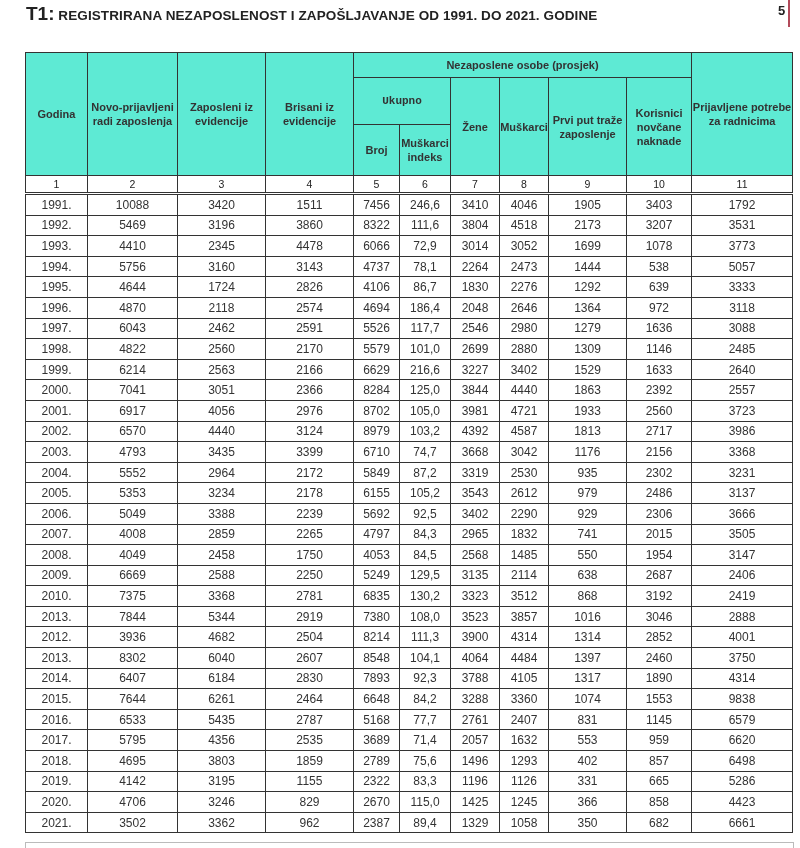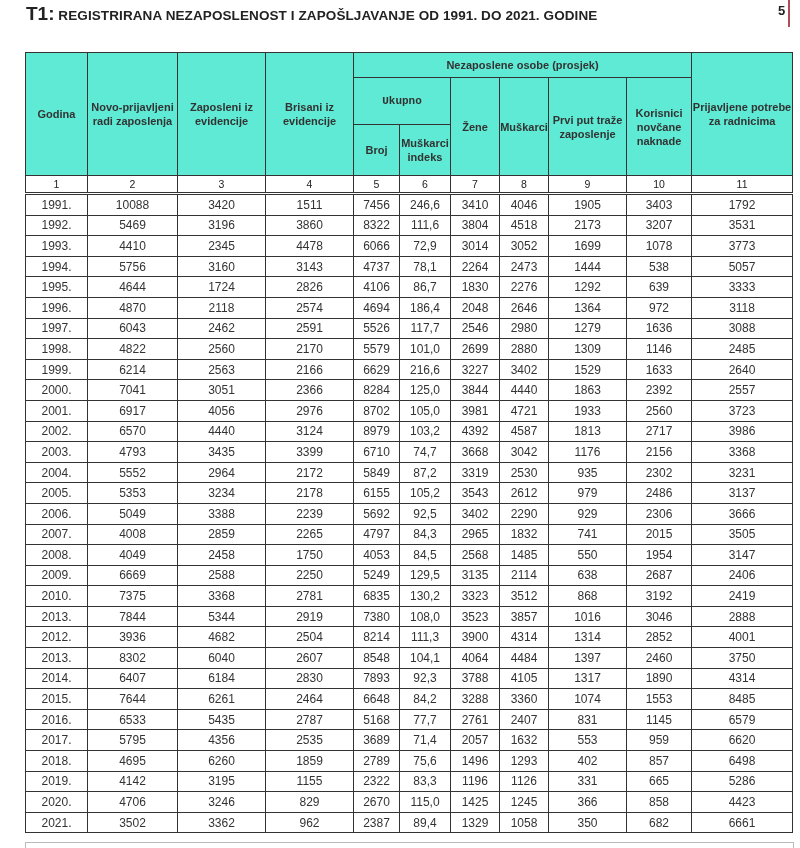--- a/index.html
+++ b/index.html
@@ -394,21 +394,21 @@
         <td>2015.</td>
         <td>7644</td>
         <td>6261</td>
         <td>2464</td>
         <td>6648</td>
         <td>84,2</td>
         <td>3288</td>
         <td>3360</td>
         <td>1074</td>
         <td>1553</td>
-        <td>8485</td>
+        <td>9838</td>
       </tr>
       <tr>
         <td>2016.</td>
         <td>6533</td>
         <td>5435</td>
         <td>2787</td>
         <td>5168</td>
         <td>77,7</td>
         <td>2761</td>
         <td>2407</td>
@@ -425,21 +425,21 @@
         <td>71,4</td>
         <td>2057</td>
         <td>1632</td>
         <td>553</td>
         <td>959</td>
         <td>6620</td>
       </tr>
       <tr>
         <td>2018.</td>
         <td>4695</td>
-        <td>6260</td>
+        <td>3803</td>
         <td>1859</td>
         <td>2789</td>
         <td>75,6</td>
         <td>1496</td>
         <td>1293</td>
         <td>402</td>
         <td>857</td>
         <td>6498</td>
       </tr>
       <tr>

